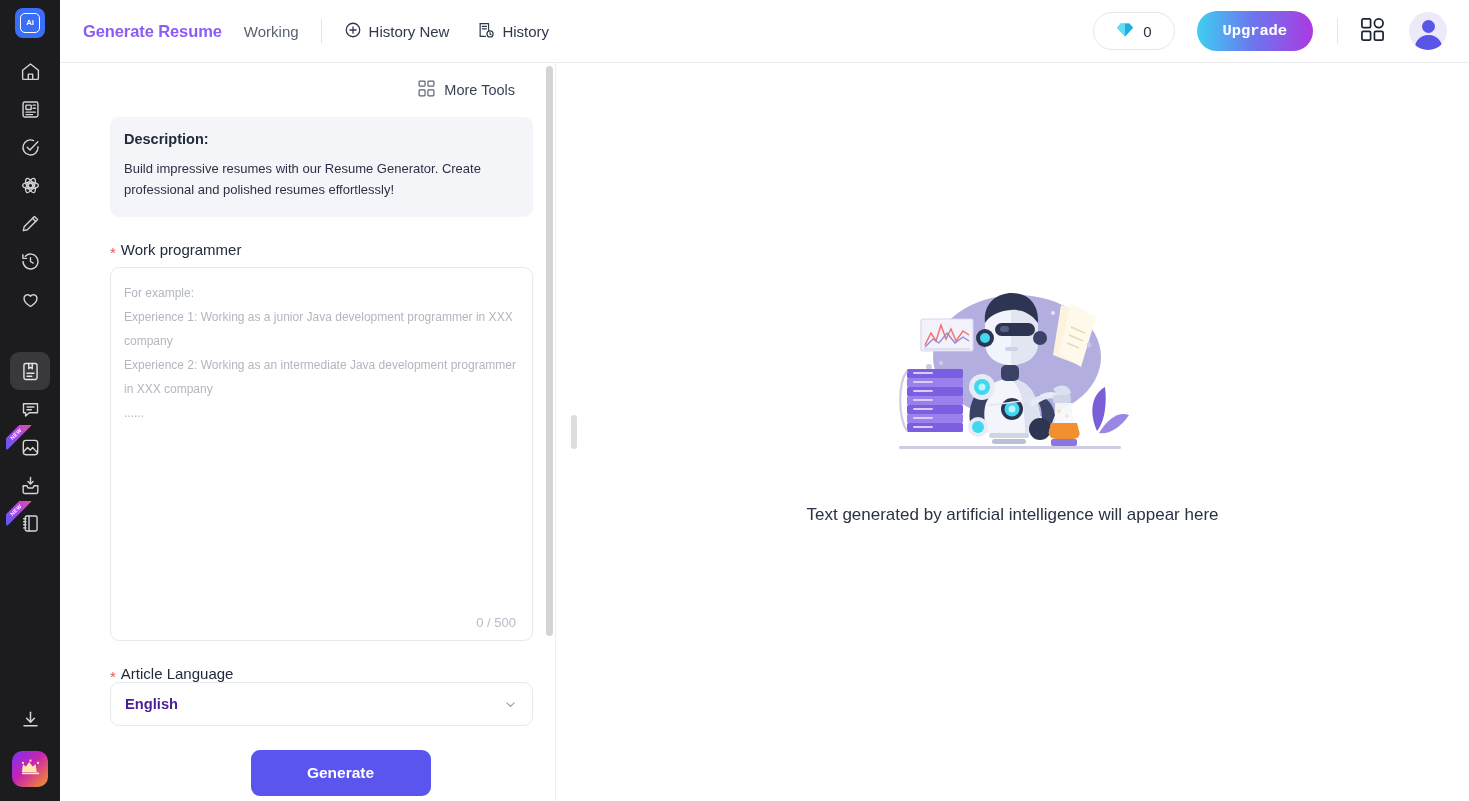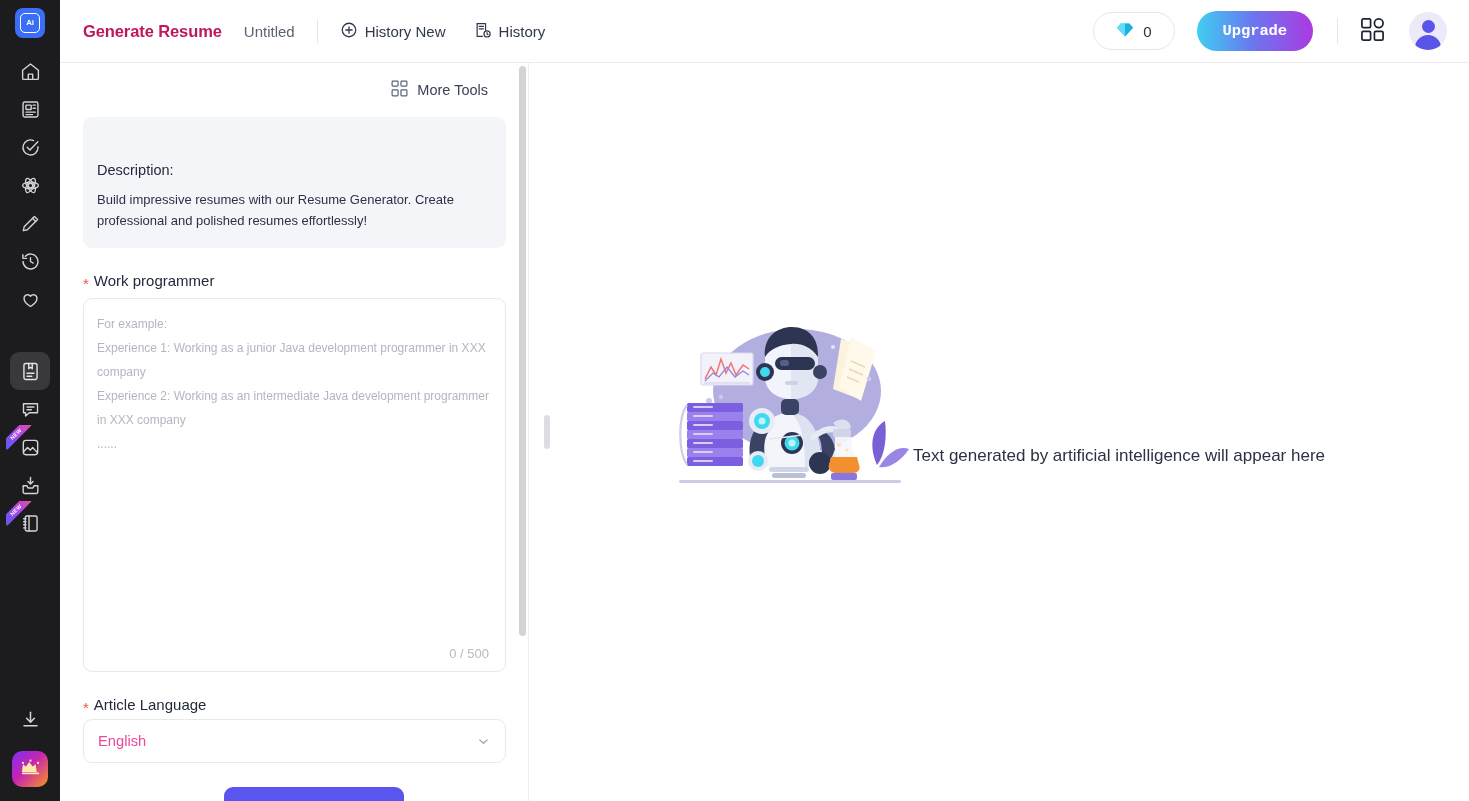--- a/index.html
+++ b/index.html
@@ -71,21 +71,21 @@
   .main { flex: 1 1 auto; display: flex; flex-direction: column; min-width: 0; }
 
   
   .header {
     height: 63px; flex: 0 0 63px;
     border-bottom: 1px solid #ececf0;
     display: flex; align-items: center;
     padding: 0 22px 0 23px;
     background: #fff;
   }
-  .hdr-title { font-size: 16.5px; font-weight: bold; color: #be185d; letter-spacing: -0.1px; }
+  .hdr-title { font-size: 16.5px; font-weight: bold; color: #8b5cf6; letter-spacing: -0.1px; }
   .hdr-untitled { font-size: 15px; color: #5b6273; margin-left: 22px; }
   .hdr-sep { width: 1px; height: 24px; background: #e3e5ea; margin: 0 22px; }
   .hdr-btn {
     display: flex; align-items: center; gap: 7px;
     font-size: 15px; color: #30394b; cursor: pointer; margin-right: 28px;
   }
   .hdr-right { margin-left: auto; display: flex; align-items: center; }
   .credits {
     display: flex; align-items: center; gap: 9px;
     height: 38px; padding: 0 22px;
@@ -105,41 +105,41 @@
   .grid-btn { cursor: pointer; display: flex; align-items: center; }
   .avatar {
     margin-left: 24px;
     width: 38px; height: 38px; border-radius: 50%;
     background: #eceaf8; overflow: hidden; position: relative; cursor: pointer;
   }
   .avatar .head { position: absolute; width: 13px; height: 13px; border-radius: 50%; background: #5b54e8; left: 12.5px; top: 8px; }
   .avatar .body { position: absolute; width: 26px; height: 16px; border-radius: 13px 13px 0 0; background: #5b54e8; left: 6px; top: 23px; }
 
   
-  .body { flex: 1 1 auto; display: flex; min-height: 0; position: relative; }
+  .body { flex: 1 1 auto; display: flex; min-height: 0; position: relative; padding-left: 27px; }
 
   
   .form-panel {
     width: 469px; flex: 0 0 469px;
     position: relative; overflow: hidden;
     background: #fff;
     border-right: 1px solid #eceef1;
   }
   .form-scroll { padding: 0 22px 0 23px; height: 100%; }
   .more-tools {
     display: flex; align-items: center; justify-content: flex-end;
     gap: 9px; padding-top: 17px; padding-right: 18px;
     font-size: 14.5px; color: #3a4155; cursor: pointer;
   }
   .desc-box {
     margin-top: 17px;
     background: #f4f5f8; border-radius: 9px;
     padding: 14px 17px 17px 14px;
   }
-  .desc-title { font-size: 14.5px; font-weight: normal; color: #222a3c; margin-top: 31px; }
+  .desc-title { font-size: 14.5px; font-weight: bold; color: #222a3c; }
   .desc-text { margin-top: 11px; font-size: 13px; line-height: 21px; color: #2b3245; }
   .field-label {
     margin-top: 24px; font-size: 15px; color: #222a3c;
     display: flex; align-items: baseline; gap: 5px;
   }
   .req { color: #f0524b; font-size: 15px; line-height: 1; position: relative; top: 3px; }
   .ta-wrap {
     margin-top: 9px; position: relative;
     height: 374px;
     border: 1px solid #e7e9ee; border-radius: 9px;
@@ -148,25 +148,26 @@
   .ta-ph {
     position: absolute; left: 13px; right: 13px; top: 13px;
     font-size: 12px; line-height: 24px; color: #b2b6c0;
     white-space: pre-wrap; pointer-events: none;
   }
   .ta-count {
     position: absolute; right: 16px; bottom: 10px;
     font-size: 13px; color: #b7bbc4; margin-left: 40px;
   }
   .select-wrap {
-    margin-top: 6px; height: 44px;
+    margin-top: 0; height: 44px;
     border: 1px solid #e7e9ee; border-radius: 9px;
     display: flex; align-items: center; padding: 0 14px;
-    font-size: 14.7px; color: #ec4899; cursor: pointer;
+    font-size: 14.7px; color: #4c1d95; cursor: pointer;
     background: #fff;
+    font-weight: bold;
   }
   .chev { margin-left: auto; color: #9aa0ad; display: flex; }
   .gen-row { margin-top: 24px; display: flex; justify-content: center; padding-right: 0; }
   .gen-btn {
     width: 180px; height: 46px;
     background: #5b55f0; border: none; border-radius: 9px;
     color: #fff; font-size: 15.5px; font-weight: bold;
     font-family: "Liberation Sans", sans-serif; cursor: pointer;
     margin-left: 38px;
   }
@@ -179,21 +180,21 @@
   
   .drag-handle {
     position: absolute; left: 15px; top: 50%; transform: translateY(-50%);
     width: 6px; height: 34px; border-radius: 3px;
     background: #dcdde1; cursor: col-resize; z-index: 5;
   }
 
   
   .preview {
     flex: 1 1 auto; position: relative; background: #fff;
-    display: flex; align-items: center; justify-content: center;
+    display: flex; flex-direction: column; align-items: center; justify-content: center;
     min-width: 0;
   }
   .illus { width: 240px; height: 175px; position: relative; margin-top: -56px; }
   .preview-text {
     margin-top: 47px; font-size: 17px; color: #2b3245; text-align: center;
   }
 </style>
 </head>
 <body>
 
@@ -340,21 +341,21 @@
             </svg>
         </span>
       </div>
     </div>
   </div>
 
   <div class="main">
 
     <div class="header">
       <div class="hdr-title">Generate Resume</div>
-      <div class="hdr-untitled">Untitled</div>
+      <div class="hdr-untitled">Working</div>
       <div class="hdr-sep"></div>
       <div class="hdr-btn">
         <span>
           <svg width="18" height="18" viewBox="0 0 24 24" fill="none" stroke="#30394b" stroke-width="1.7" stroke-linecap="round">
               <circle cx="12" cy="12" r="9"></circle>
               <path d="M12 7.8v8.4M7.8 12h8.4"></path>
             </svg>
         </span>
         <span>History New</span>
       </div>

